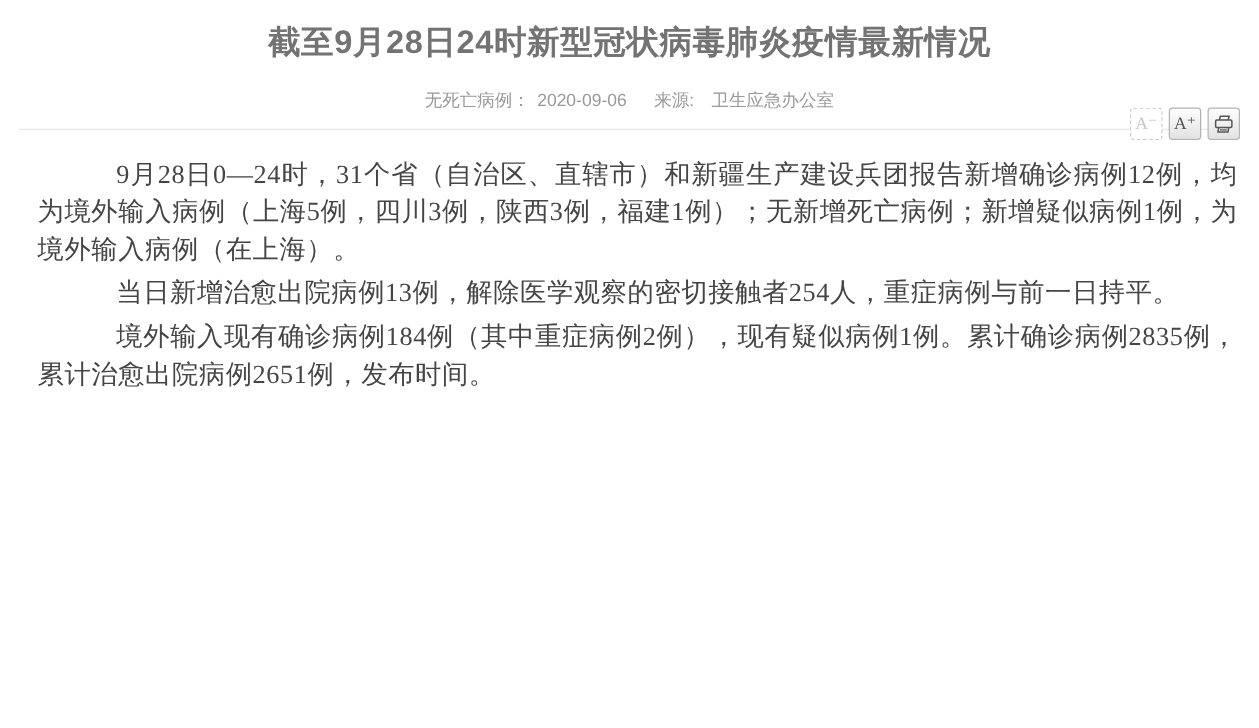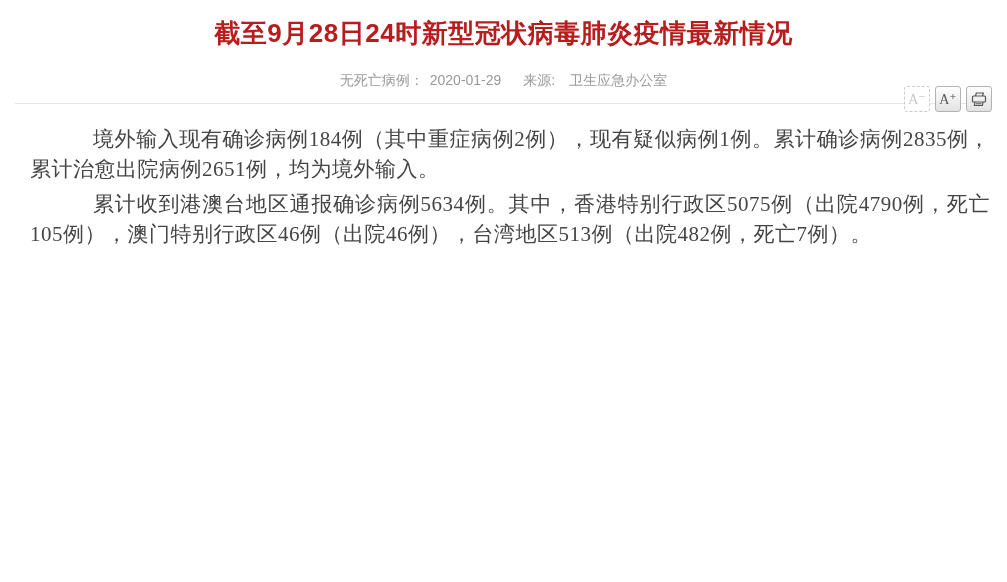--- a/index.html
+++ b/index.html
@@ -10,21 +10,21 @@
     font-family: "Liberation Sans", "DejaVu Sans", sans-serif;
   }
   .page { position: relative; width: 1007px; height: 582px; }
 
   .article-title {
     margin: 18px 40px 0;
     text-align: center;
     font-size: 26px;
     line-height: 30px;
     font-weight: bold;
-    color: #b91c1c;
+    color: #737373;
     letter-spacing: 0.5px;
     font-family: "Liberation Sans", "DejaVu Sans", sans-serif;
   }
 
   .meta {
     margin-top: 24px;
     text-align: center;
     font-size: 14px;
     line-height: 17px;
     color: #999999;
@@ -82,21 +82,21 @@
 </style>
 </head>
 <body>
 
 <div class="page">
 
   <header>
     <h1 class="article-title">截至9月28日24时新型冠状病毒肺炎疫情最新情况</h1>
 
     <div class="meta">
-      <span>无死亡病例：</span><span class="pub-value">2020-01-29</span><span class="src-label">来源:</span><span class="src-value">卫生应急办公室</span>
+      <span>无死亡病例：</span><span class="pub-value">2020-09-06</span><span class="src-label">来源:</span><span class="src-value">卫生应急办公室</span>
     </div>
 
     <div class="toolbar">
       <button class="tb-btn disabled">A⁻</button>
       <button class="tb-btn">A⁺</button>
       <button class="tb-btn">
         <span>
           <svg width="16" height="15" viewBox="0 0 16 15">
             <g fill="none" stroke="#555555" stroke-width="1.2">
               <path d="M4.5 4 L5.3 1 H12.3 L11.5 4"></path>
@@ -106,17 +106,18 @@
             </g>
           </svg>
         </span>
       </button>
     </div>
   </header>
 
   <div class="divider"></div>
 
   <main class="content">
-    <p>境外输入现有确诊病例184例（其中重症病例2例），现有疑似病例1例。累计确诊病例2835例，累计治愈出院病例2651例，均为境外输入。</p>
-    <p>累计收到港澳台地区通报确诊病例5634例。其中，香港特别行政区5075例（出院4790例，死亡105例），澳门特别行政区46例（出院46例），台湾地区513例（出院482例，死亡7例）。</p>
+    <p>9月28日0—24时，31个省（自治区、直辖市）和新疆生产建设兵团报告新增确诊病例12例，均为境外输入病例（上海5例，四川3例，陕西3例，福建1例）；无新增死亡病例；新增疑似病例1例，为境外输入病例（在上海）。</p>
+    <p>当日新增治愈出院病例13例，解除医学观察的密切接触者254人，重症病例与前一日持平。</p>
+    <p>境外输入现有确诊病例184例（其中重症病例2例），现有疑似病例1例。累计确诊病例2835例，累计治愈出院病例2651例，发布时间。</p>
   </main>
 
 </div>
 
 </body></html>

